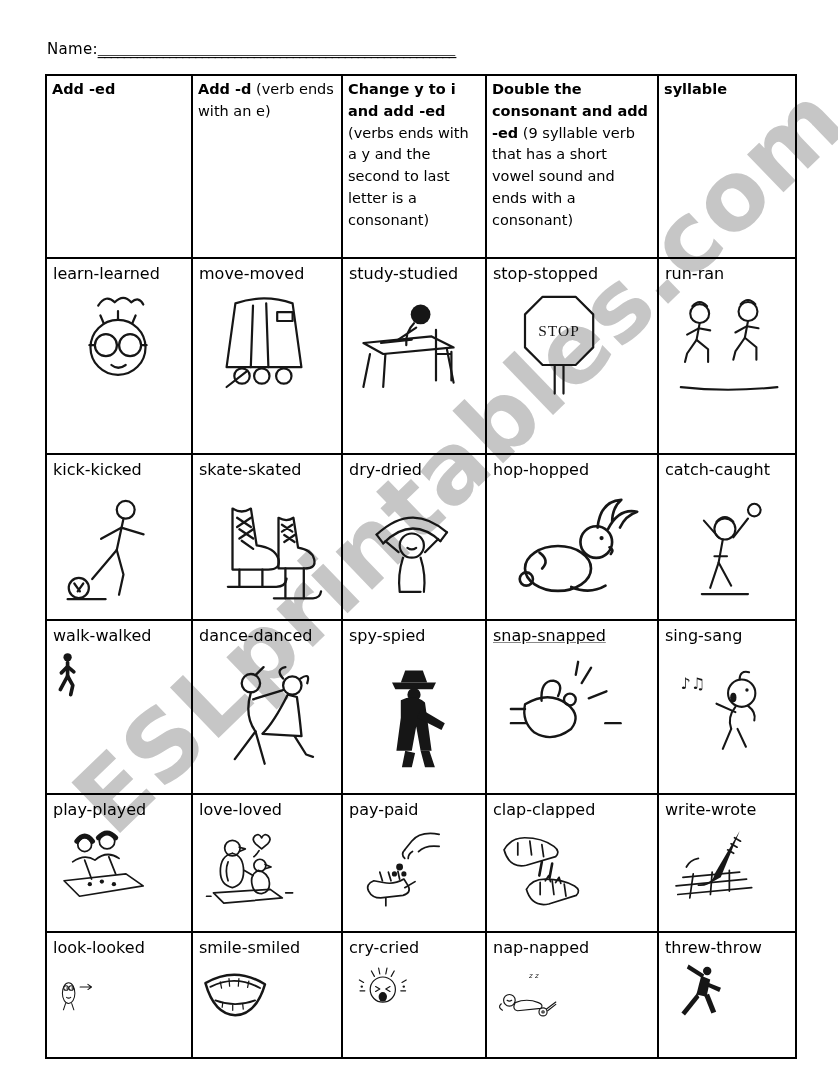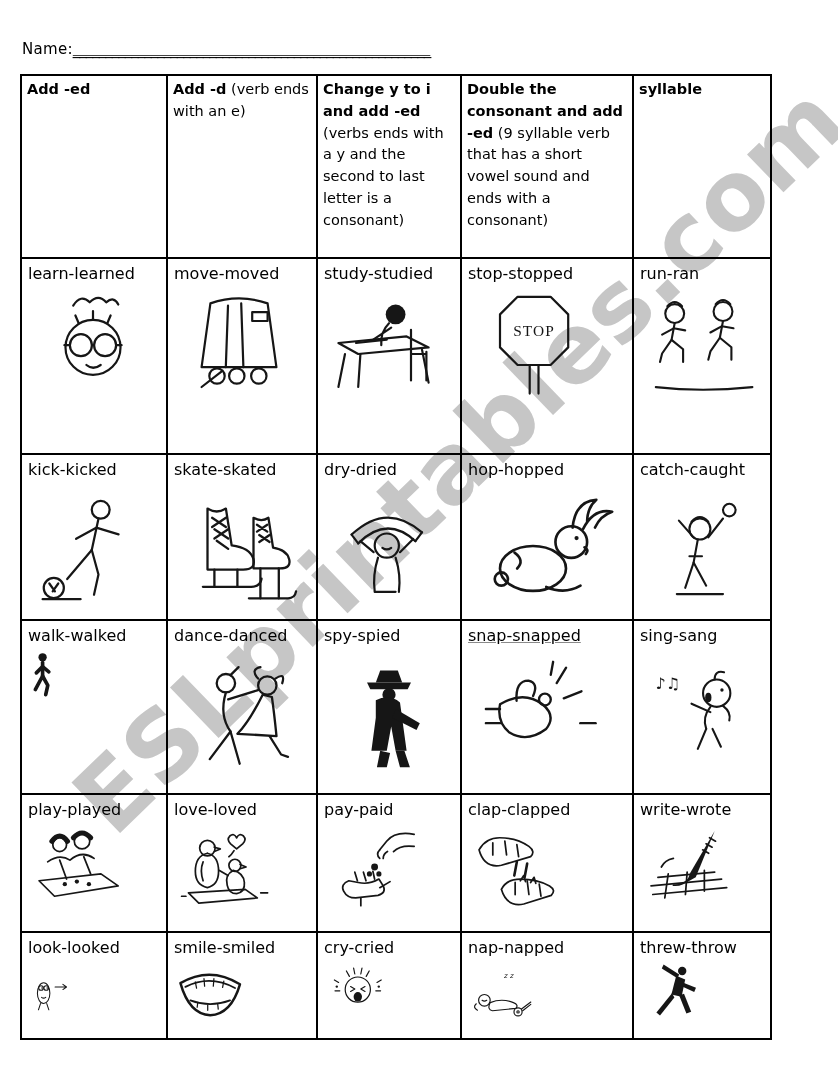--- a/index.html
+++ b/index.html
@@ -7,21 +7,21 @@
     width:838px;height:1086px;position:relative;overflow:hidden;
     background:#ffffff;color:#000;
     font-family:"DejaVu Sans",sans-serif;
   }
   .watermark{
     position:absolute;left:52px;top:775px;z-index:0;
     transform:rotate(-44deg);transform-origin:0 0;
     font-size:96px;font-weight:bold;letter-spacing:1px;
     color:#c6c6c6;white-space:nowrap;user-select:none;
   }
-  .sheet{position:relative;z-index:1;padding:40px 0 0 20px}
+  .sheet{position:relative;z-index:1;padding:40px 0 0 45px}
   .namerow{font-size:15px;margin:0 0 16px 2px;letter-spacing:.3px}
   .nameline{letter-spacing:-1px;text-decoration:underline;text-decoration-color:#444}
   table{border-collapse:collapse;table-layout:fixed;width:750px}
   th,td{border:2px solid #000;vertical-align:top;padding:3px 5px;background:transparent;overflow:hidden}
   th{text-align:left;font-weight:normal;font-size:14.5px;line-height:1.5}
   .hb{font-weight:bold}
   .hn{font-weight:normal}
   .lbl{font-size:16px;font-weight:500;line-height:1.25;margin:2px 0 2px 1px;text-align:left}
   .u{text-decoration:underline;text-decoration-color:#8a8a8a}
   .ci{display:flex;justify-content:flex-start;align-items:flex-start;margin-top:4px}
@@ -364,21 +364,21 @@
                 <path d="M34 58 l-4 28 M56 56 l-2 26 M76 54 l0 24"></path>
                 <path class="f" d="M88 8 L60 56 l-5 12 l11 -6 z"></path>
                 <path d="M82 16 l7 4 M78 23 l7 4 M74 30 l7 4"></path>
                 <path d="M58 64 q-8 8 -18 7"></path>
                 <path d="M40 40 q-10 2 -14 10"></path>
               </svg>
           </div>
         </td>
       </tr>
 
-      <tr class="r5" style="height:107px">
+      <tr class="r5" style="height:126px">
         <td>
           <div class="lbl">look-looked</div>
           <div class="ci">
             <svg viewBox="0 0 120 100" style="height:52px">
                 <ellipse cx="32" cy="60" rx="12" ry="20"></ellipse>
                 <circle cx="27" cy="50" r="4.5"></circle>
                 <circle cx="37" cy="50" r="4.5"></circle>
                 <circle class="f" cx="29" cy="50" r="1.6"></circle>
                 <circle class="f" cx="39" cy="50" r="1.6"></circle>
                 <path d="M28 68 q4 3 8 0"></path>

